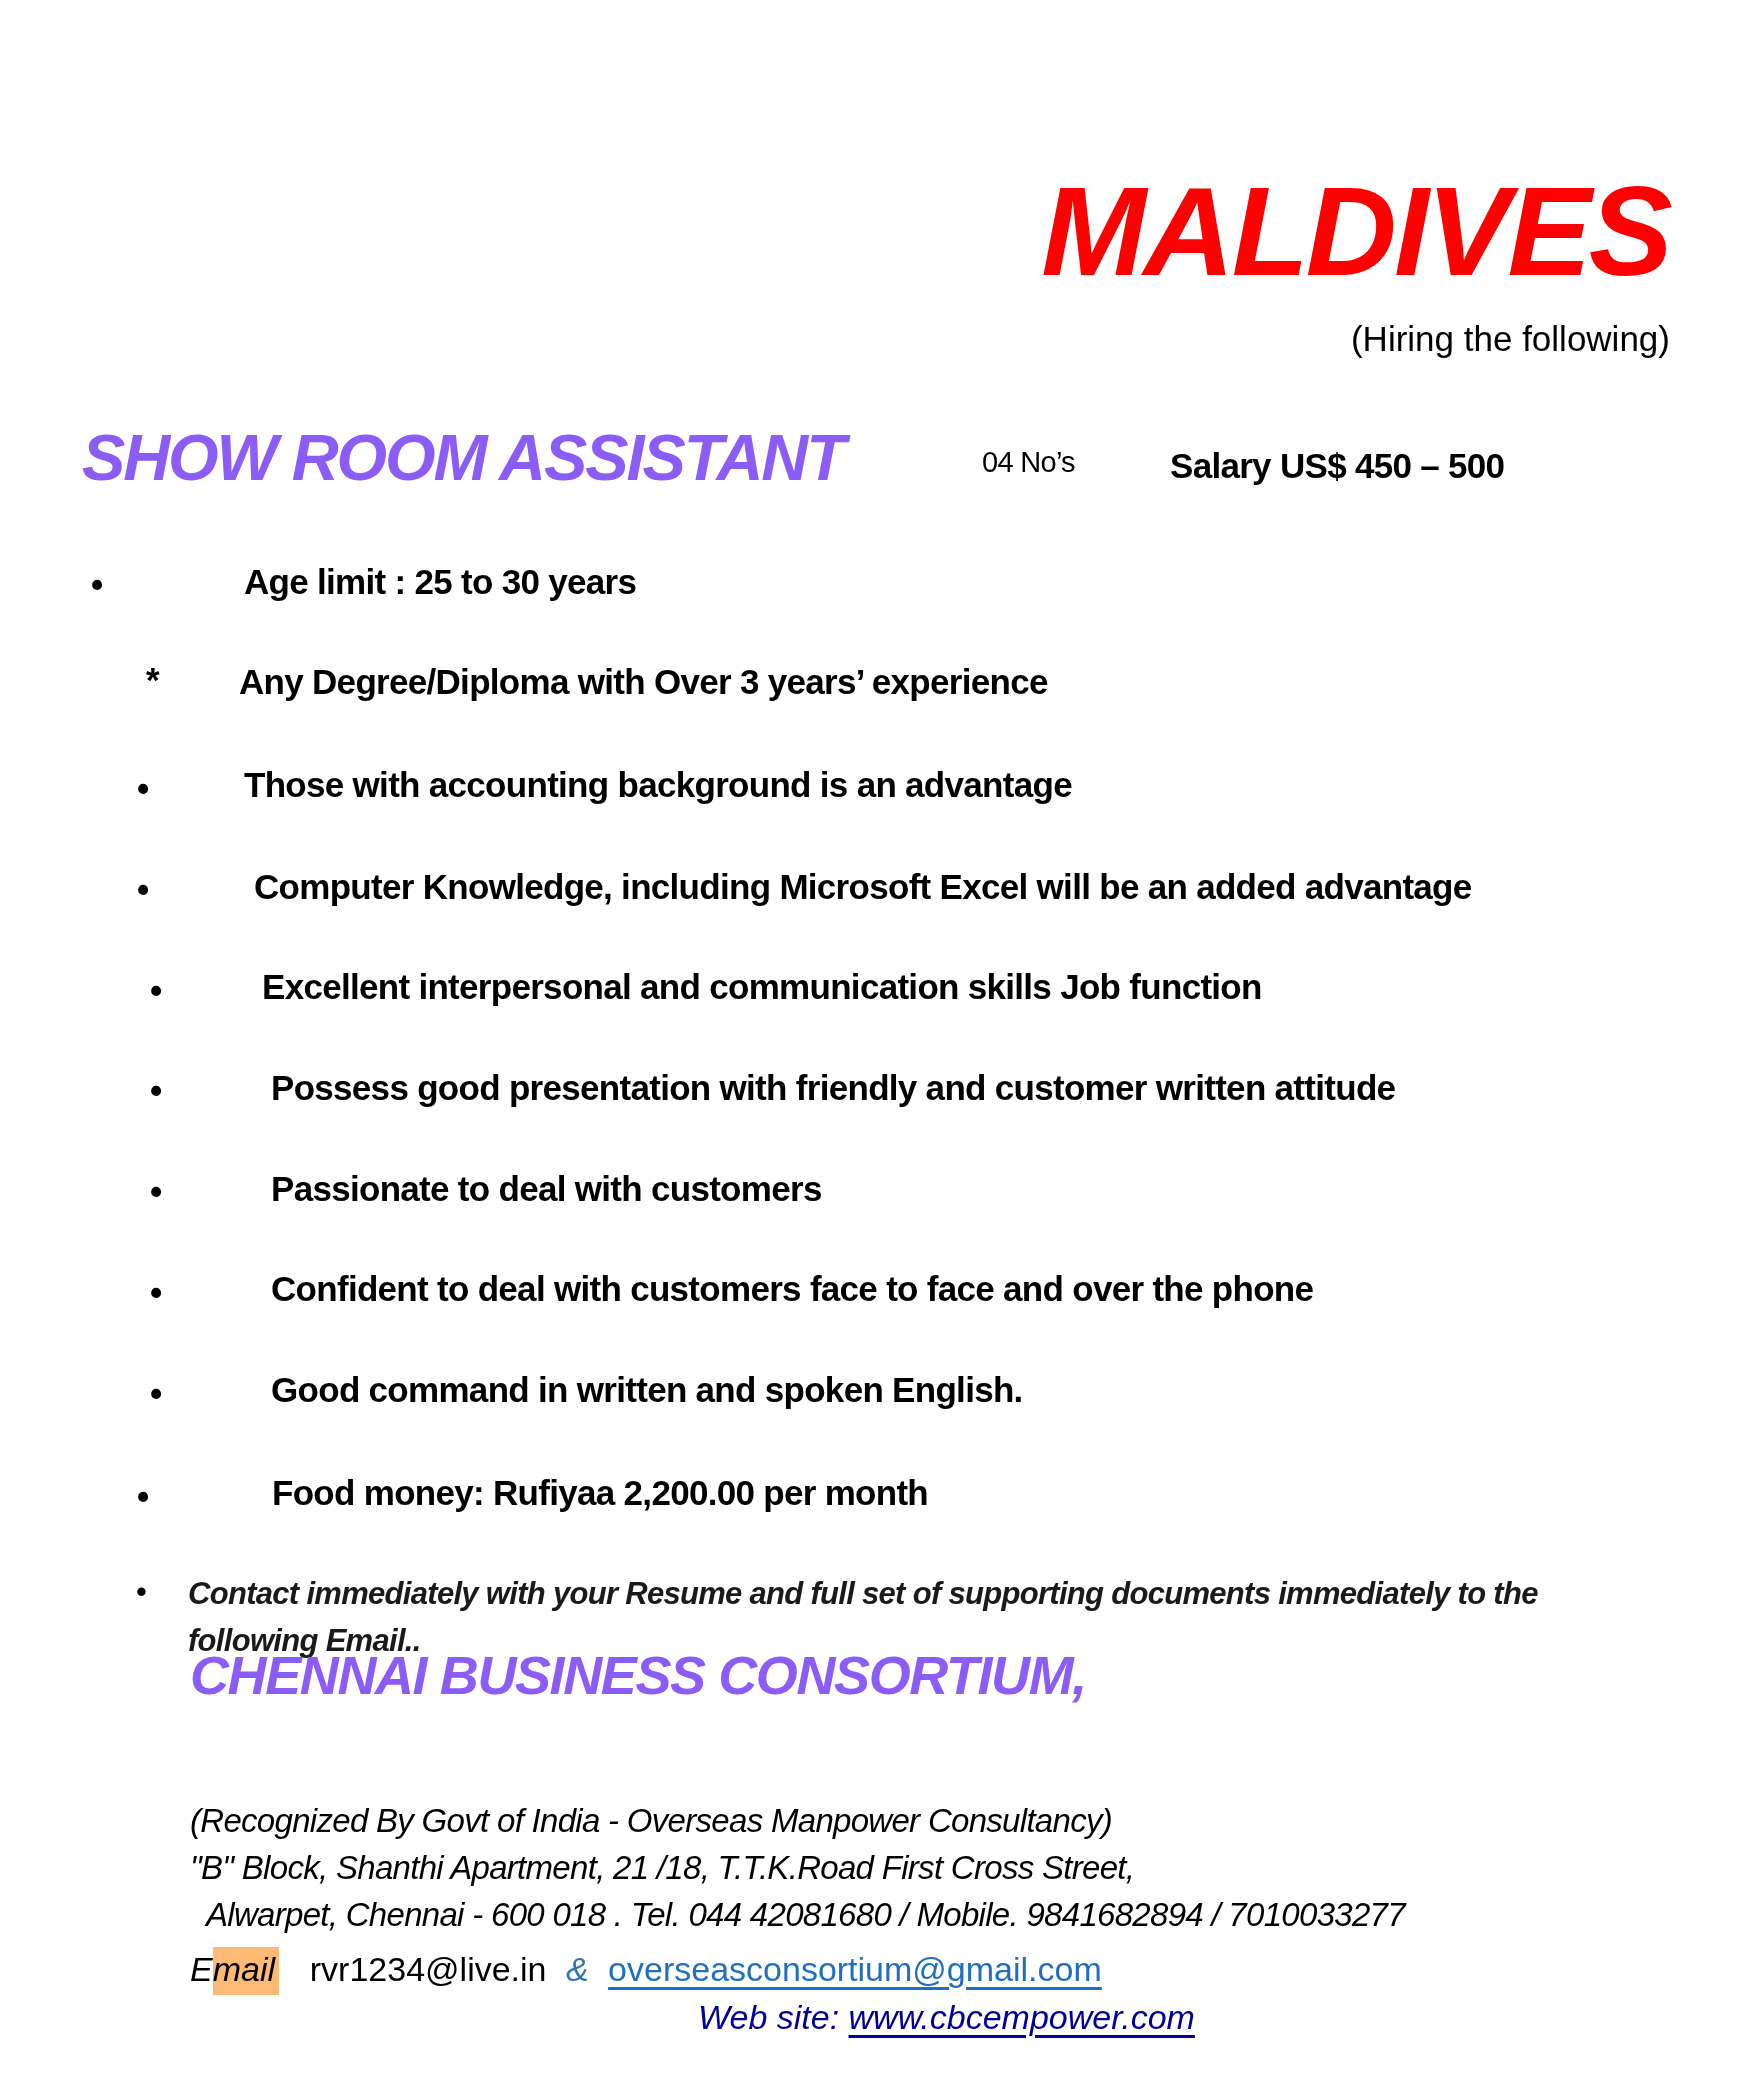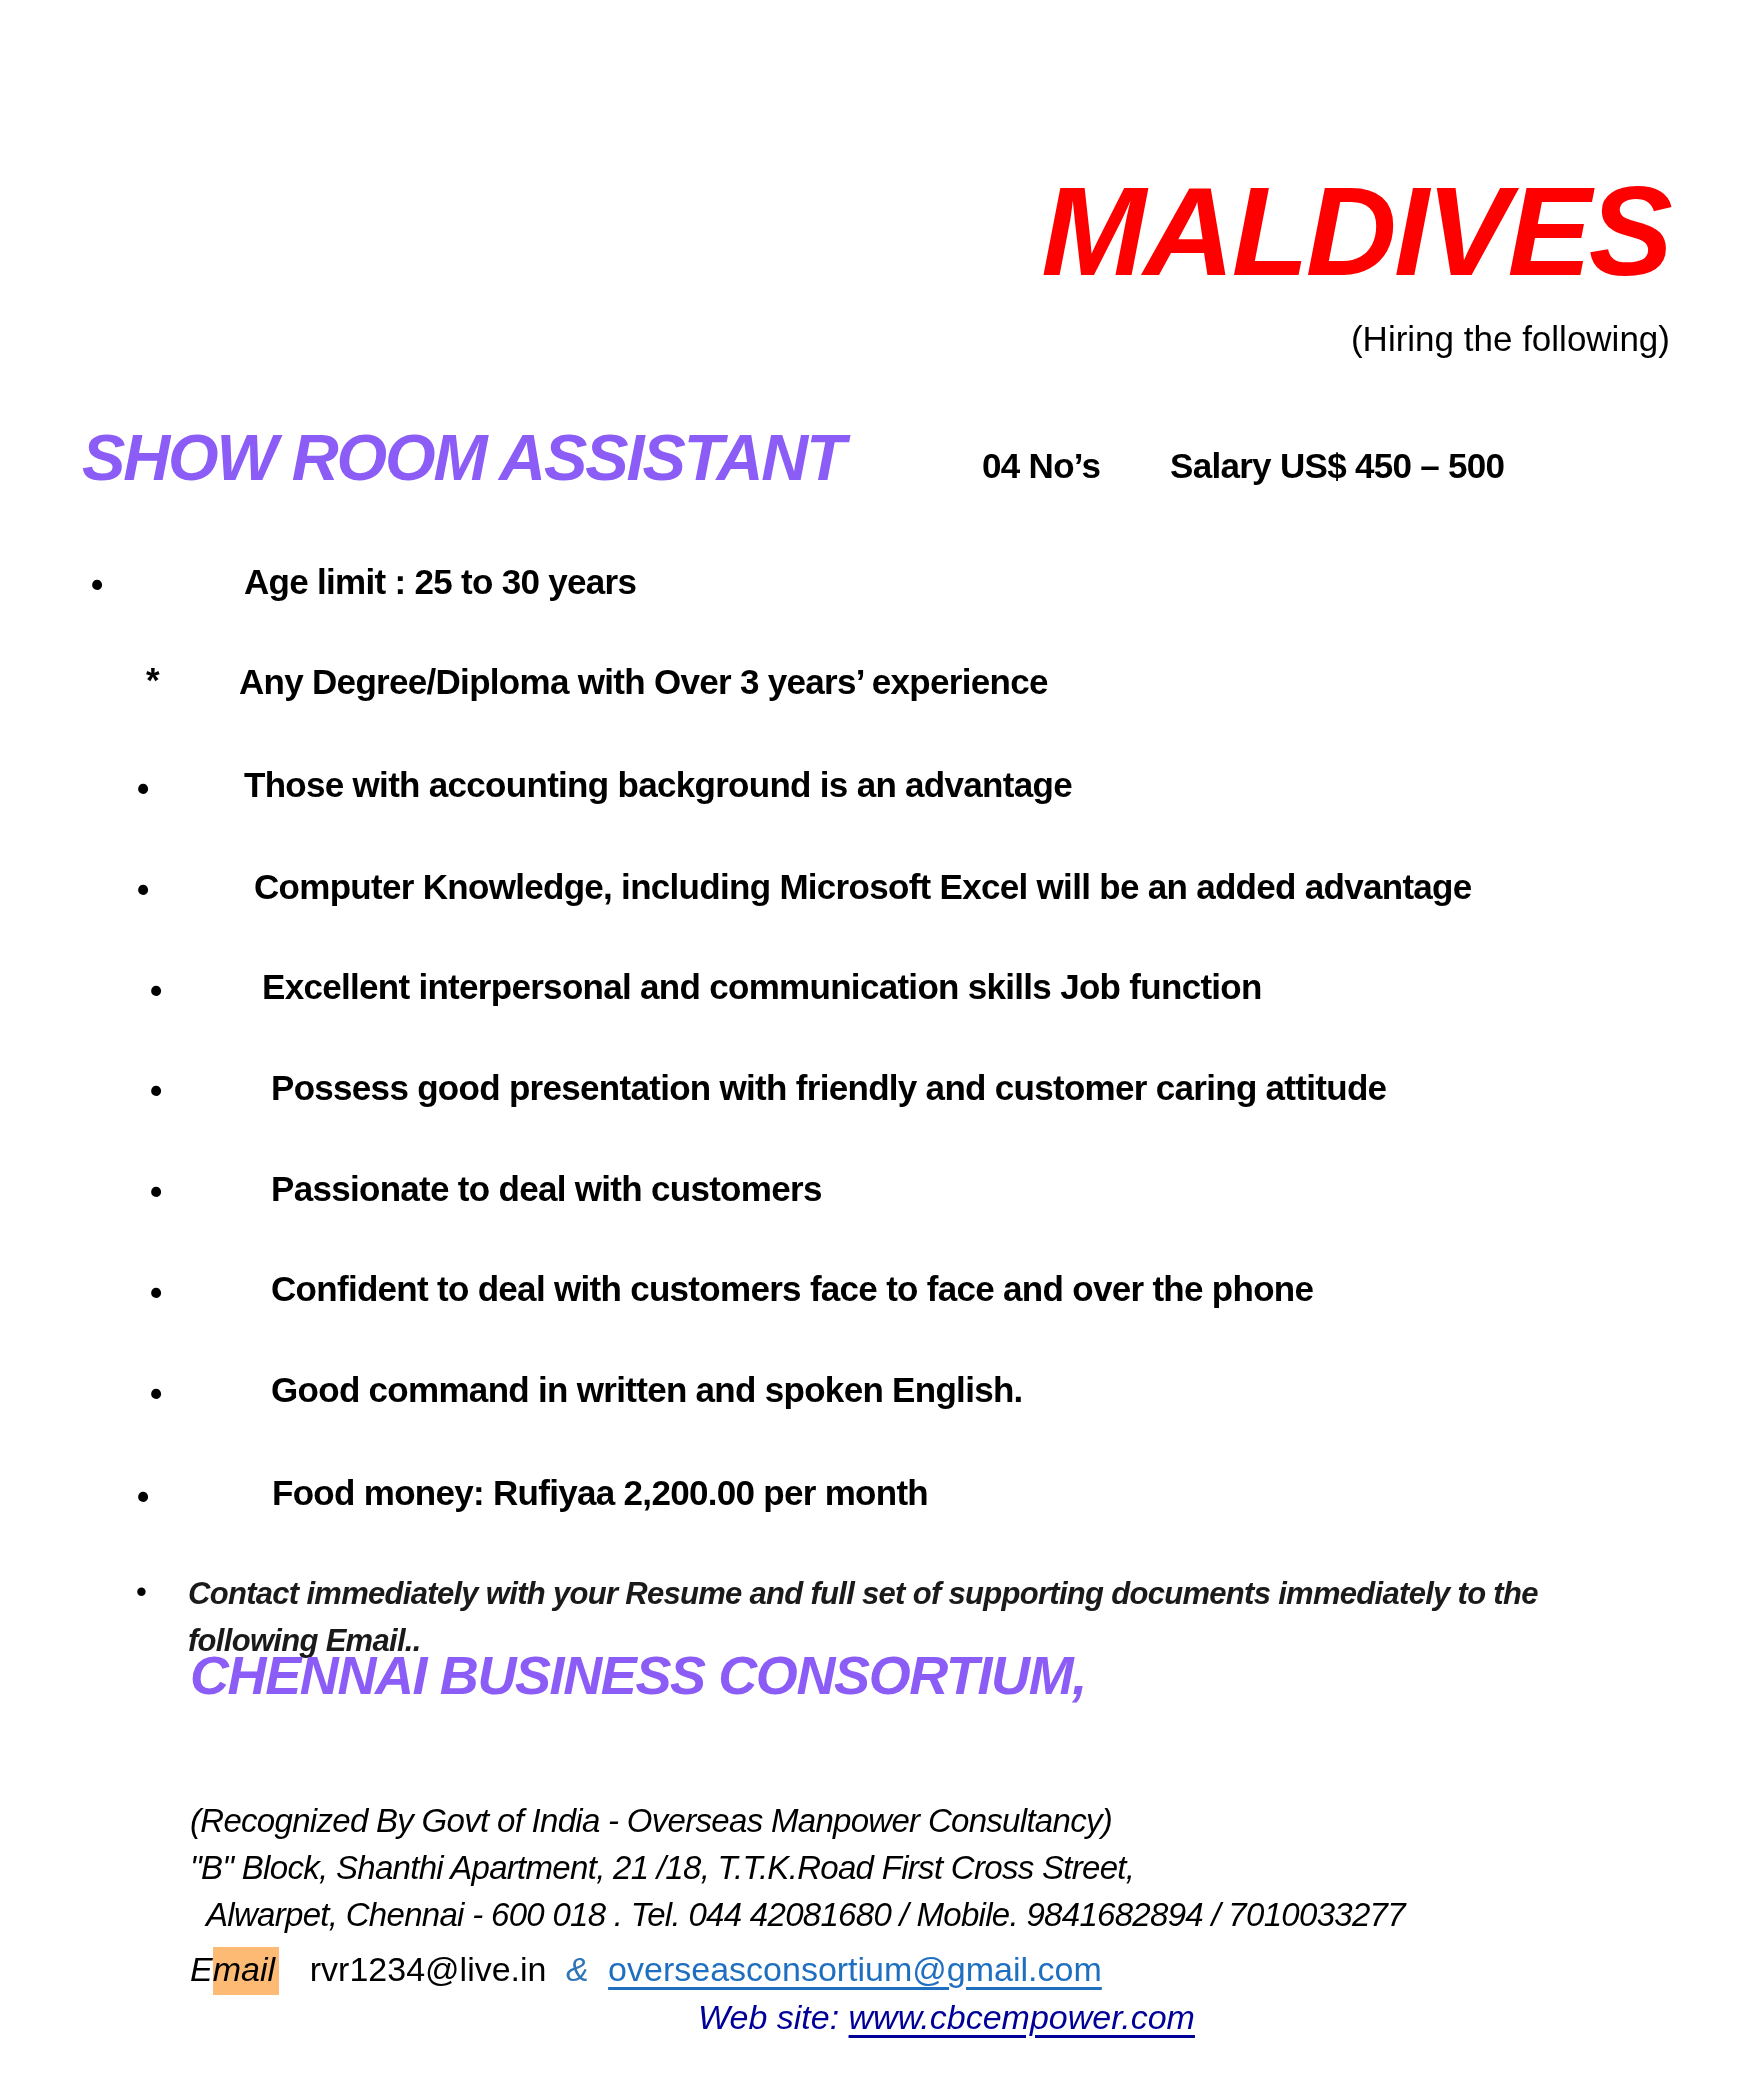--- a/index.html
+++ b/index.html
@@ -39,22 +39,22 @@
       font-size: 65px;
       font-weight: bold;
       font-style: italic;
       color: #8b5cf6;
       letter-spacing: -2.1px;
       line-height: 1;
     }
     .job-count {
       left: 982px;
       top: 448px;
-      font-size: 35px;
-      font-weight: bold;
+      font-size: 29px;
+      font-weight: normal;
       letter-spacing: -0.7px;
       line-height: 1;
     }
     .job-salary {
       left: 1170px;
       top: 448px;
       font-size: 35px;
       font-weight: bold;
       letter-spacing: -0.7px;
       line-height: 1;
@@ -173,21 +173,21 @@
   <div>
     <span class="abs bullet" style="left:137px; top:872px;">•</span>
     <span class="abs req" style="left:254px; top:869px;">Computer Knowledge, including Microsoft Excel will be an added advantage</span>
   </div>
   <div>
     <span class="abs bullet" style="left:150px; top:973px;">•</span>
     <span class="abs req" style="left:262px; top:969px;">Excellent interpersonal and communication skills Job function</span>
   </div>
   <div>
     <span class="abs bullet" style="left:150px; top:1073px;">•</span>
-    <span class="abs req" style="left:271px; top:1070px;">Possess good presentation with friendly and customer caring attitude</span>
+    <span class="abs req" style="left:271px; top:1070px;">Possess good presentation with friendly and customer written attitude</span>
   </div>
   <div>
     <span class="abs bullet" style="left:150px; top:1174px;">•</span>
     <span class="abs req" style="left:271px; top:1171px;">Passionate to deal with customers</span>
   </div>
   <div>
     <span class="abs bullet" style="left:150px; top:1275px;">•</span>
     <span class="abs req" style="left:271px; top:1271px;">Confident to deal with customers face to face and over the phone</span>
   </div>
   <div>

